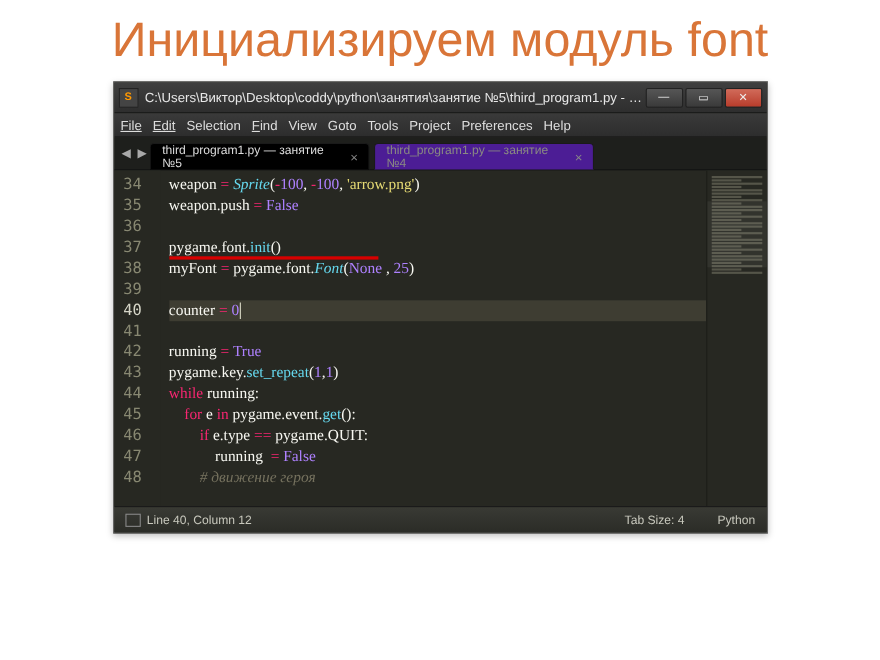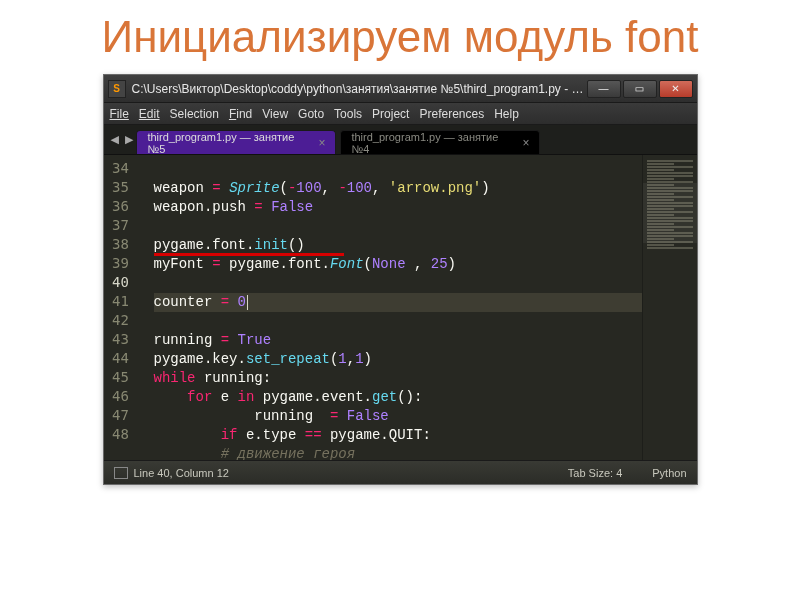--- a/index.html
+++ b/index.html
@@ -74,31 +74,31 @@
     border-bottom:1px solid #101010;
     position:relative;
   }
   .nav-arrow{
     color:#a9a9a9;font-size:11px;
     padding:0 3px;
     align-self:center;
   }
   .tab {
     height:24px;
-    background:#4c1d95;
+    background:#000000;
     border:1px solid #1a1a1a;
     border-bottom:none;
     border-radius:4px 4px 0 0;
     margin-right:4px;
     padding:0 10px;
     display:flex;align-items:center;gap:8px;
     color:#ddd;font-size:11px;
     max-width:200px;
   }
-  .tab.inactive { background:#000000; color:#8a8a82; }
+  .tab.inactive { background:#4c1d95; color:#8a8a82; }
   .tab .x { color:#888;font-size:12px; }
   
   .code-area {
     display:flex;
     height: 305px;
     background:#272822;
     position:relative;
   }
   .gutter {
     width:42px;
@@ -108,27 +108,26 @@
     padding:4px 8px 4px 0;
     font-family:Consolas,monospace;
     font-size:14px;
     line-height:19px;
   }
   .gutter .ln { height:19px;text-align:center; }
   .gutter .current { color:#d6d6c8; }
   .code {
     flex:1;
     padding:4px 0 4px 8px;
-    font-family:Liberation Mono, monospace;
+    font-family:Liberation Serif, serif;
     font-size:14px;
     line-height:19px;
     color:#f8f8f2;
     position:relative;
     overflow:hidden;
-    margin-top:20px;
   }
   .code-line { height:19px; white-space:pre; position:relative; }
   .code-line.current-bg { background:#3e3d32; }
   .c-var{color:#f8f8f2;}
   .c-op{color:#f92672;}
   .c-cls{color:#66d9ef;font-style:italic;}
   .c-num{color:#ae81ff;}
   .c-str{color:#e6db74;}
   .c-kw{color:#f92672;}
   .c-bool{color:#ae81ff;}
@@ -236,22 +235,22 @@
       <div class="code-line"></div>
       <div class="code-line"><span class="c-var">pygame.font.</span><span class="c-method">init</span><span>()</span><div class="red-underline"></div></div>
       <div class="code-line"><span class="c-var">myFont </span><span class="c-op">=</span><span class="c-var"> pygame.font.</span><span class="c-cls">Font</span><span>(</span><span class="c-bool">None</span><span> , </span><span class="c-num">25</span><span>)</span></div>
       <div class="code-line"></div>
       <div class="code-line current-bg"><span class="c-var">counter </span><span class="c-op">=</span><span> </span><span class="c-num">0</span><span class="cursor"></span></div>
       <div class="code-line"></div>
       <div class="code-line"><span class="c-var">running </span><span class="c-op">=</span><span> </span><span class="c-bool">True</span></div>
       <div class="code-line"><span class="c-var">pygame.key.</span><span class="c-method">set_repeat</span><span>(</span><span class="c-num">1</span><span>,</span><span class="c-num">1</span><span>)</span></div>
       <div class="code-line"><span class="c-kw">while</span><span class="c-var"> running</span><span>:</span></div>
       <div class="code-line"><span>    </span><span class="c-kw">for</span><span class="c-var"> e </span><span class="c-kw">in</span><span class="c-var"> pygame.event.</span><span class="c-method">get</span><span>():</span></div>
+      <div class="code-line"><span>        </span><span class="c-kw">if</span><span class="c-var"> e.type </span><span class="c-op">==</span><span class="c-var"> pygame.QUIT:</span></div>
       <div class="code-line"><span class="c-var">            running  </span><span class="c-op">=</span><span> </span><span class="c-bool">False</span></div>
-      <div class="code-line"><span>        </span><span class="c-kw">if</span><span class="c-var"> e.type </span><span class="c-op">==</span><span class="c-var"> pygame.QUIT:</span></div>
       <div class="code-line"><span>        </span><span class="c-comment"># движение героя</span></div>
     </div>
 
     <div class="minimap">
       <div class="minimap-view"></div>
       <div style="padding-top:4px;">
         <div class="mm-line"></div>
           <div class="mm-line s"></div>
           <div class="mm-line"></div>
         <div class="mm-line s"></div>

